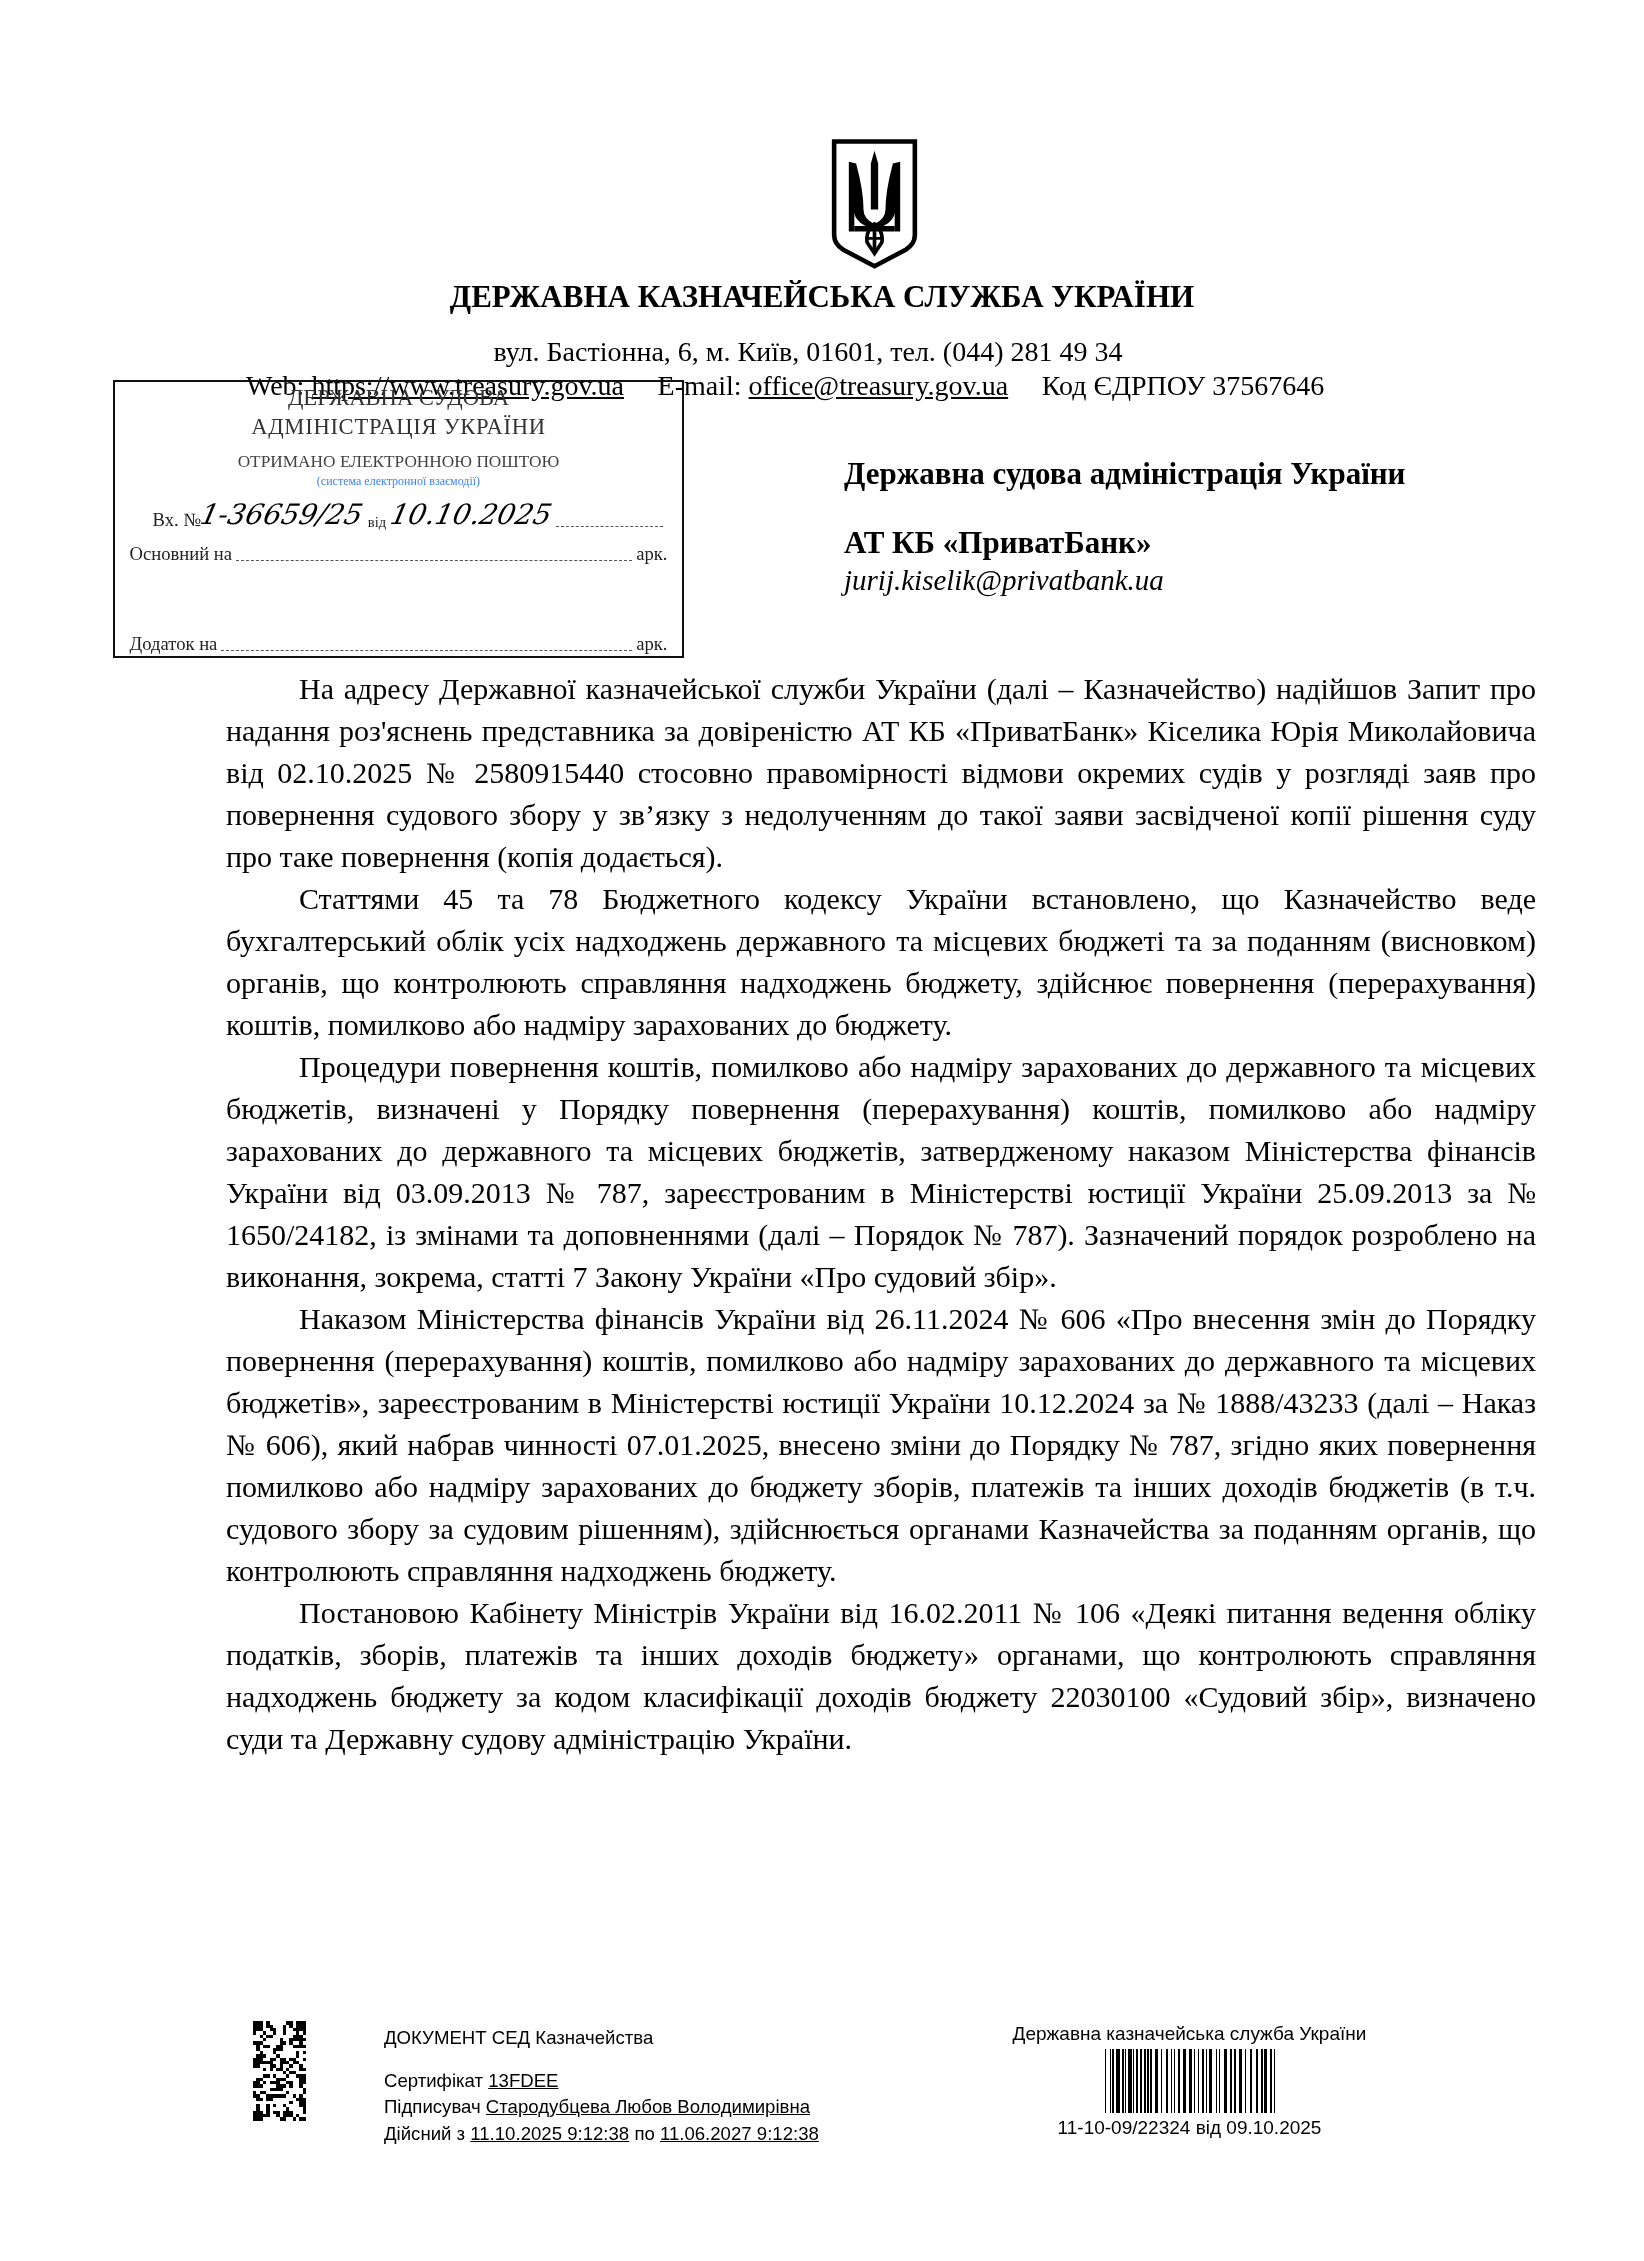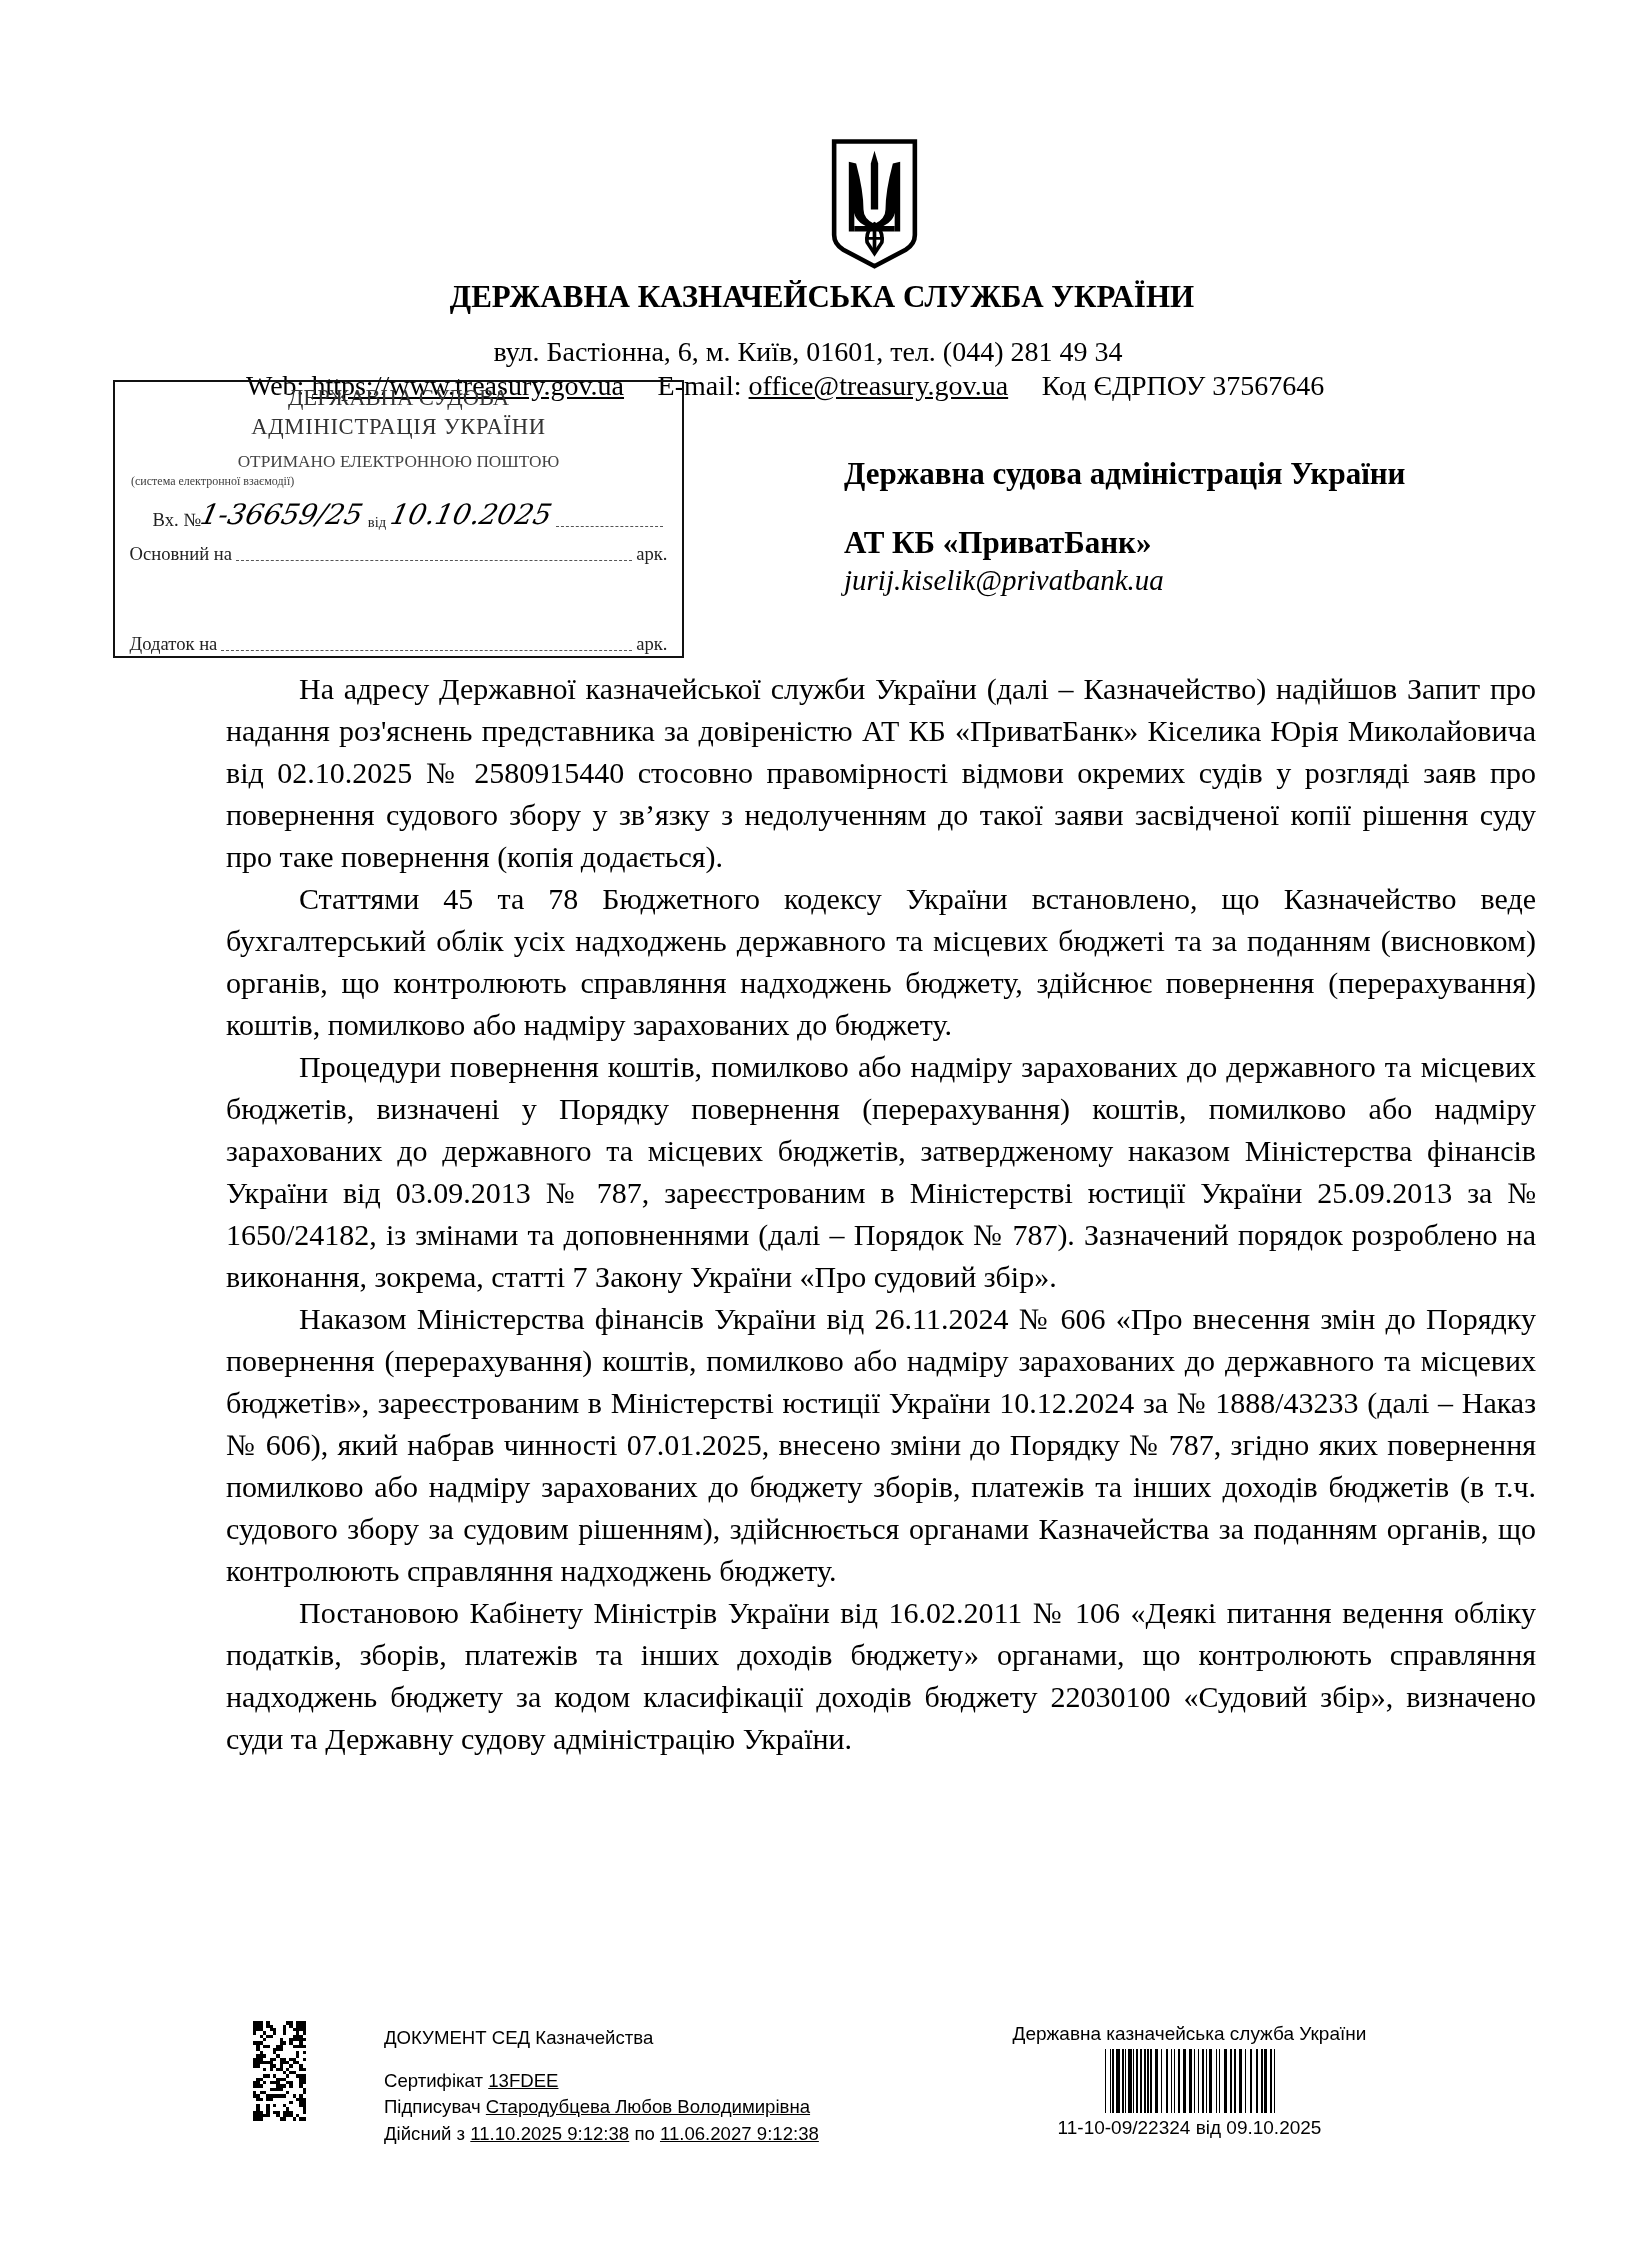--- a/index.html
+++ b/index.html
@@ -13,21 +13,21 @@
   #address-line { left: 0; width: 1616px; top: 336px; text-align: center; font-size: 28px; }
   #contacts-line { left: 246px; top: 370px; font-size: 28px; white-space: nowrap; }
   #contacts-line .u { text-decoration: underline; }
   #contacts-line .gap { display: inline-block; width: 26.6px; }
 
   
   #stamp { left: 113px; top: 380px; width: 571px; height: 278px; border: 2.7px solid #111; box-sizing: border-box; font-family: "Liberation Serif", serif; color: #222; }
   #stamp .t1 { position: absolute; left: 0; width: 100%; top: 2.7px; text-align: center; font-size: 22.6px; color: #333; }
   #stamp .t2 { position: absolute; left: 0; width: 100%; top: 32px; text-align: center; font-size: 22.6px; color: #333; letter-spacing: 0.7px; }
   #stamp .t3 { position: absolute; left: 0; width: 100%; top: 70px; text-align: center; font-size: 17.3px; color: #444; }
-  #stamp .t4 { position: absolute; left: 0; width: 100%; top: 92px; font-size: 12px; color: #404040; padding-left: 16px; }
+  #stamp .t4 { position: absolute; left: 0; width: 100%; top: 92px; text-align: center; font-size: 12px; color: #3b82f6; }
   #stamp .row { position: absolute; left: 14.6px; right: 14.6px; font-size: 18.6px; display: flex; align-items: flex-end; }
   #stamp .row .line { flex: 1; border-bottom: 1.3px dashed #555; margin: 0 4px 4px 4px; height: 0.7px; }
   #stamp .hand { font-family: "DejaVu Serif", serif; font-style: italic; font-size: 28px; color: #000; transform: skewX(-12deg); }
   #stamp .subject { position: absolute; left: 13.3px; right: 1.3px; top: 227px; display: flex; align-items: flex-end; }
   #stamp .subject .dash { width: 153px; border-bottom: 1.3px dashed #555; margin-bottom: 8px; }
   #stamp .subject .lbl { font-size: 12px; color: #555; margin: 0 4px 4px 4px; }
   #stamp .subject .txt { font-style: italic; font-size: 32px; color: #000; white-space: nowrap; }
 
   
   .recipient { left: 844px; font-weight: bold; font-size: 31px; white-space: nowrap; }

